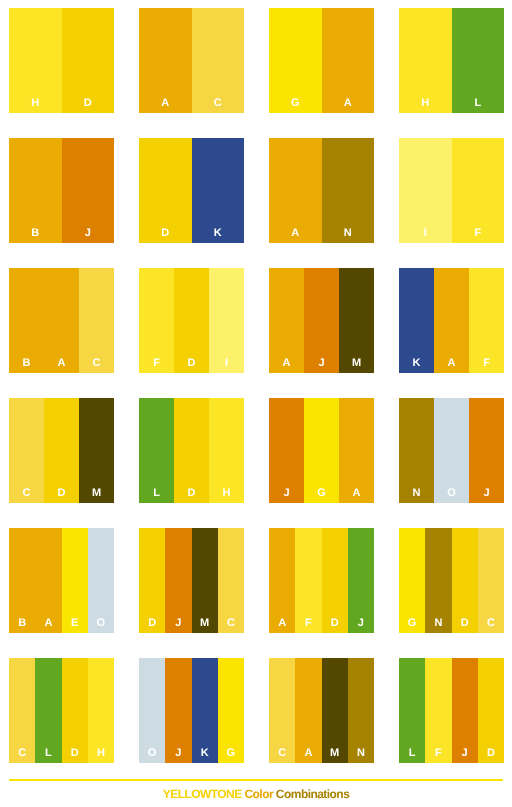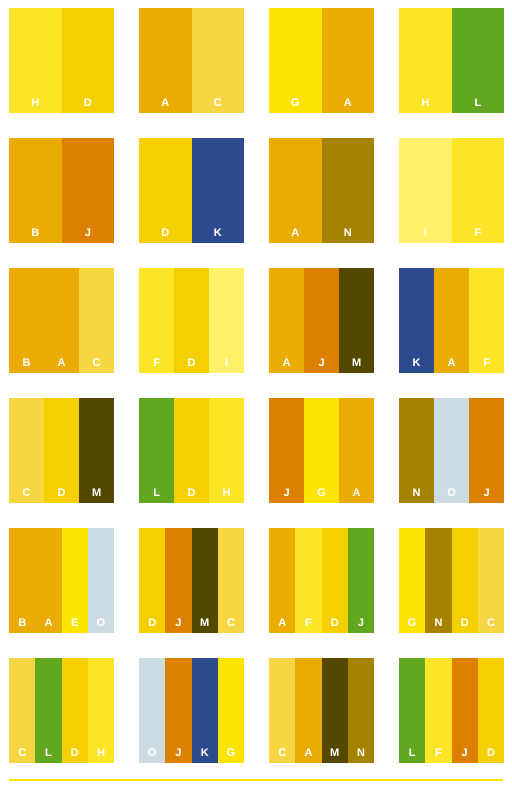--- a/index.html
+++ b/index.html
@@ -308,14 +308,15 @@
           <span class="stripe-label" style="color: rgb(255, 255, 255);">J</span>
         </div>
       <div class="stripe" style="background:#F5D000">
           <span class="stripe-label" style="color: rgb(255, 255, 255);">D</span>
         </div>
     </div>
   </div>
 
   <div id="footer-divider" style="background: rgb(250, 229, 0);"></div>
 
+  <div id="footer-caption"><span class="word" style="color:#F6D200">YELLOWTONE</span><span class="gap">&nbsp;</span><span class="word" style="color:#E9A800">Color</span><span class="gap">&nbsp;</span><span class="word" style="color:#A88400">Combinations</span></div>
 
 </div>
 
 </body></html>

